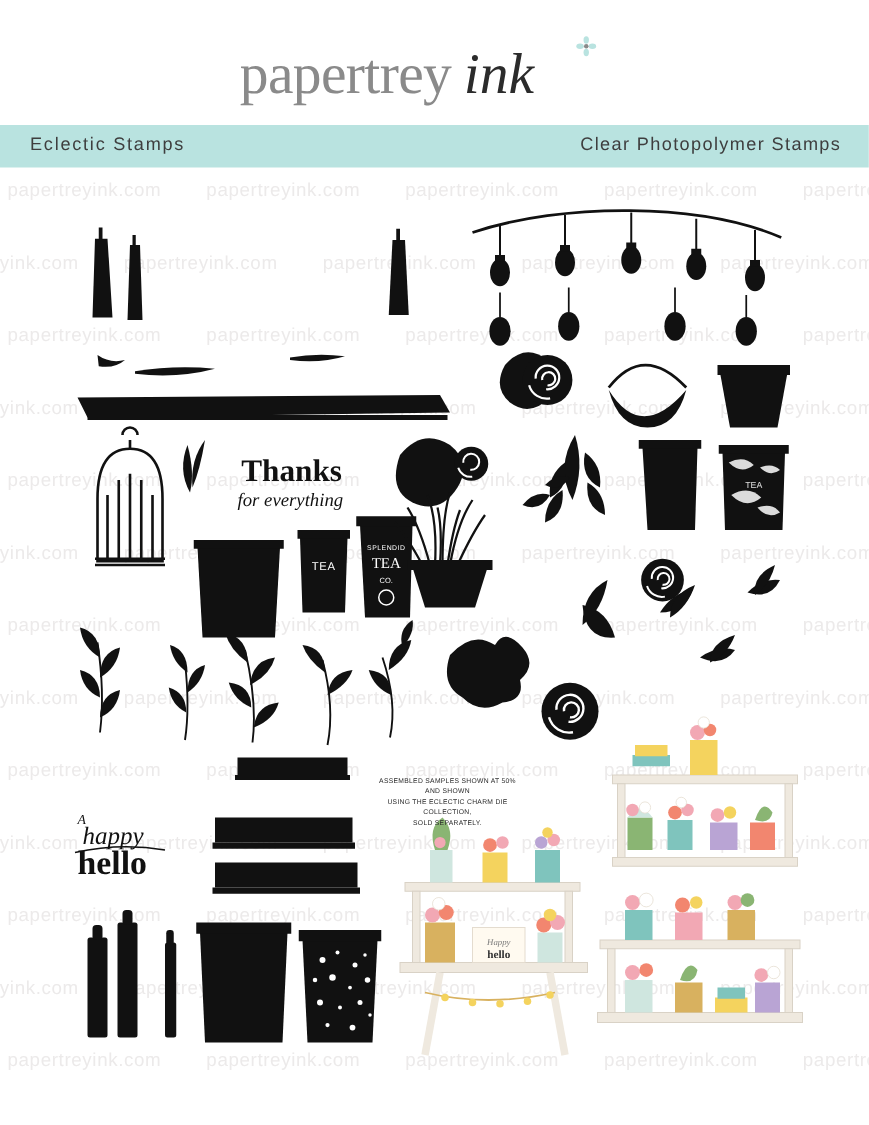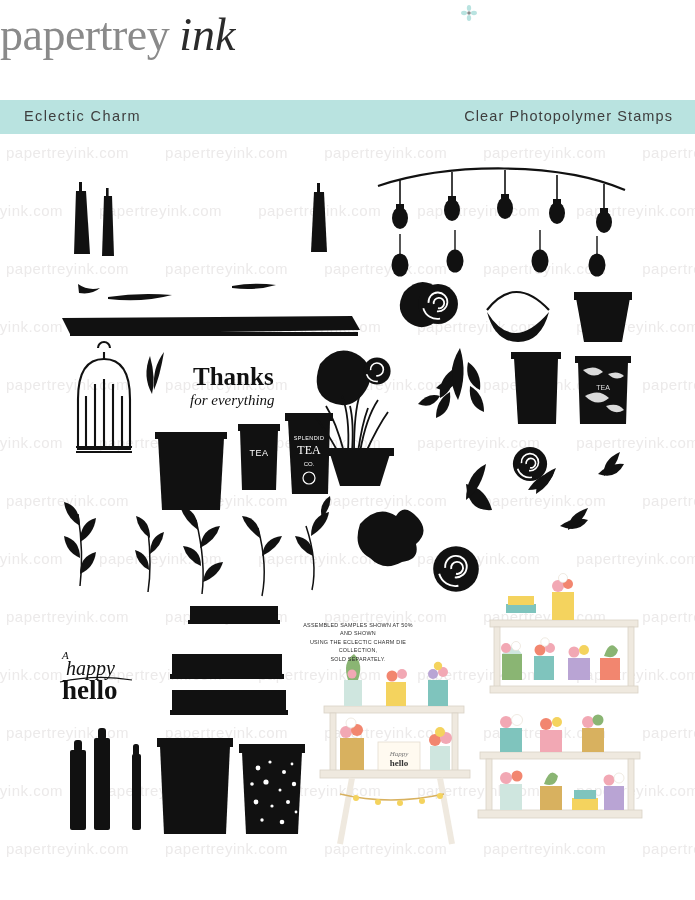--- a/index.html
+++ b/index.html
@@ -11,25 +11,25 @@
     width: 695px;
     height: 900px;
     position: relative;
     overflow: hidden;
     font-family: "Liberation Sans", sans-serif;
   }
 
   
   .brand {
     position: absolute;
-    top: 8px;
+    top: 32px;
     left: 0;
     width: 619px;
     height: 62px;
-    text-align: left;
+    text-align: center;
   }
   .brand-word {
     font-family: "Liberation Serif", serif;
     font-size: 46px;
     letter-spacing: -0.5px;
     color: #8a8a8a;
     display: inline-block;
     vertical-align: middle;
   }
   .brand-ink {
@@ -126,21 +126,21 @@
       <ellipse cx="10" cy="4.5" rx="2.4" ry="3.3"></ellipse>
       <ellipse cx="10" cy="15.5" rx="2.4" ry="3.3"></ellipse>
       <ellipse cx="4.5" cy="10" rx="3.3" ry="2.4"></ellipse>
       <ellipse cx="15.5" cy="10" rx="3.3" ry="2.4"></ellipse>
     </g>
     <circle cx="10" cy="10" r="2" fill="#8a8a8a"></circle>
   </svg>
 </div>
 
 <div class="band">
-  <div class="band-left">Eclectic Charm</div>
+  <div class="band-left">Eclectic Stamps</div>
   <div class="band-right">Clear Photopolymer Stamps</div>
 </div>
 
 <div class="sheet">
 
   <div id="wm-layer">
       <div class="wm-row" style="top: 10px; left: 6px; color: rgb(236, 234, 234);"><span>papertreyink.com</span><span>papertreyink.com</span><span>papertreyink.com</span><span>papertreyink.com</span><span>papertreyink.com</span></div>
       <div class="wm-row" style="top: 68px; left: -60px; color: rgb(236, 234, 234);"><span>papertreyink.com</span><span>papertreyink.com</span><span>papertreyink.com</span><span>papertreyink.com</span><span>papertreyink.com</span></div>
       <div class="wm-row" style="top: 126px; left: 6px; color: rgb(236, 234, 234);"><span>papertreyink.com</span><span>papertreyink.com</span><span>papertreyink.com</span><span>papertreyink.com</span><span>papertreyink.com</span></div>
       <div class="wm-row" style="top: 184px; left: -60px; color: rgb(236, 234, 234);"><span>papertreyink.com</span><span>papertreyink.com</span><span>papertreyink.com</span><span>papertreyink.com</span><span>papertreyink.com</span></div>

